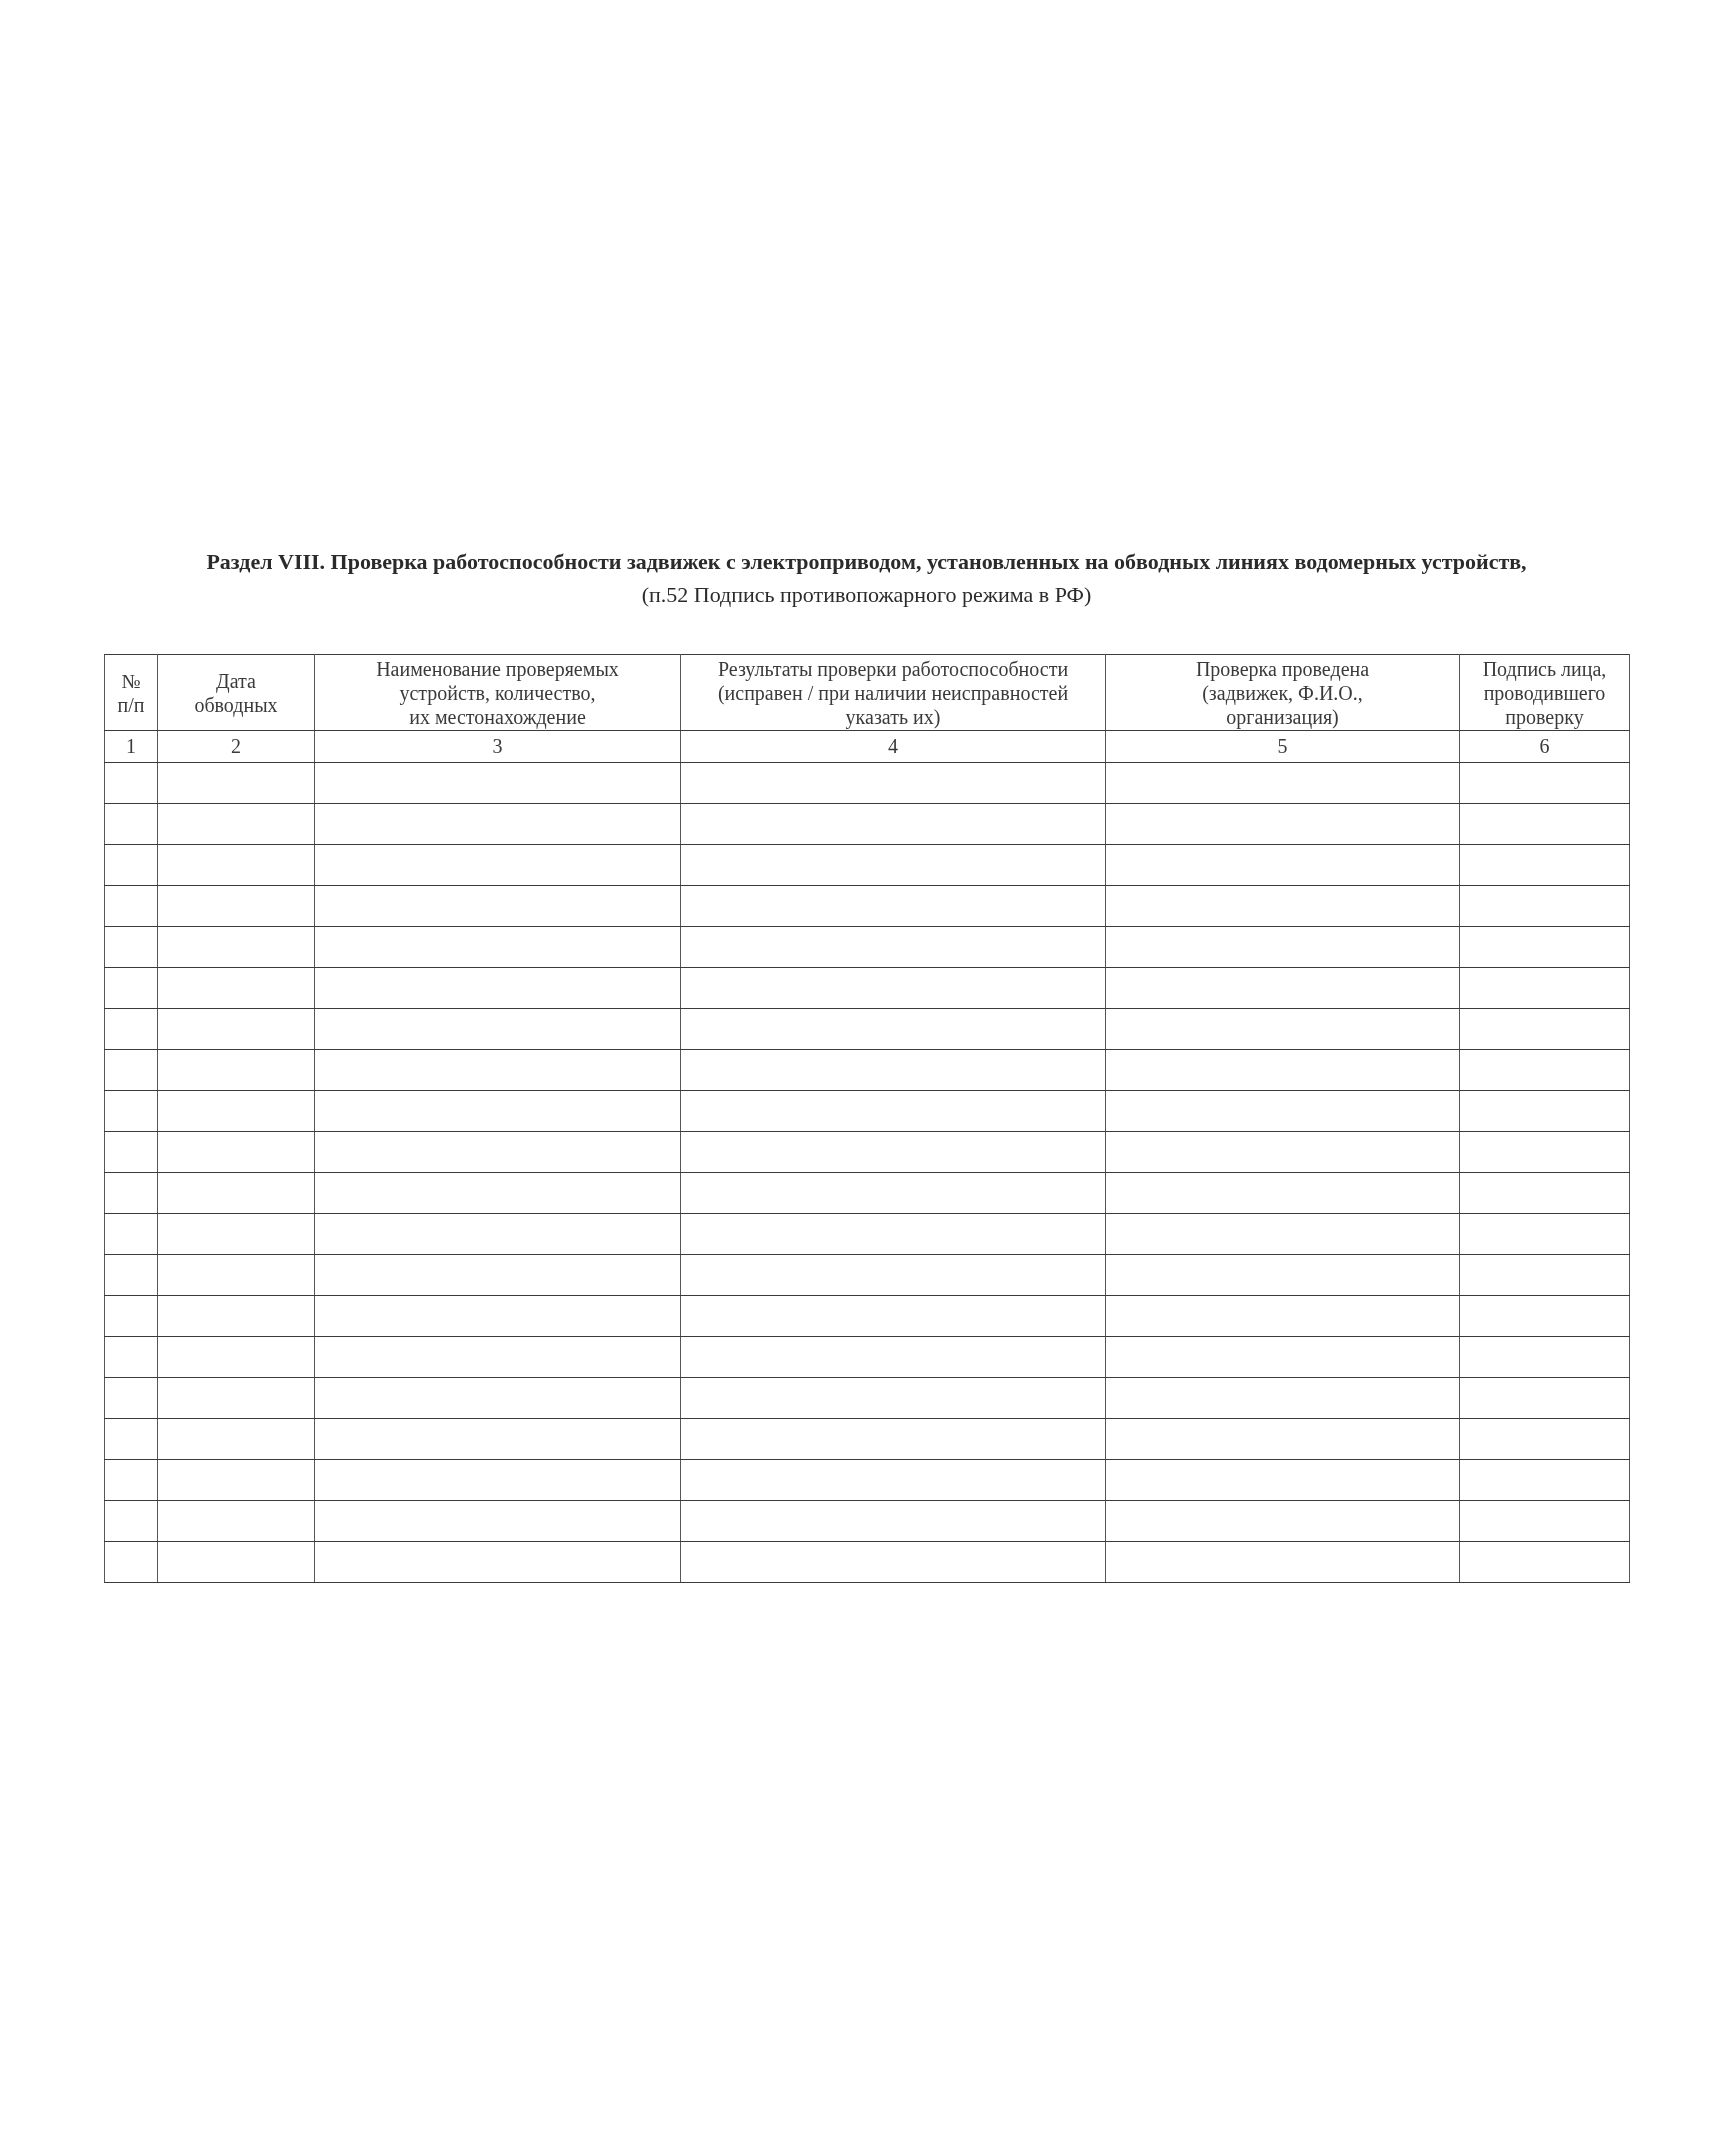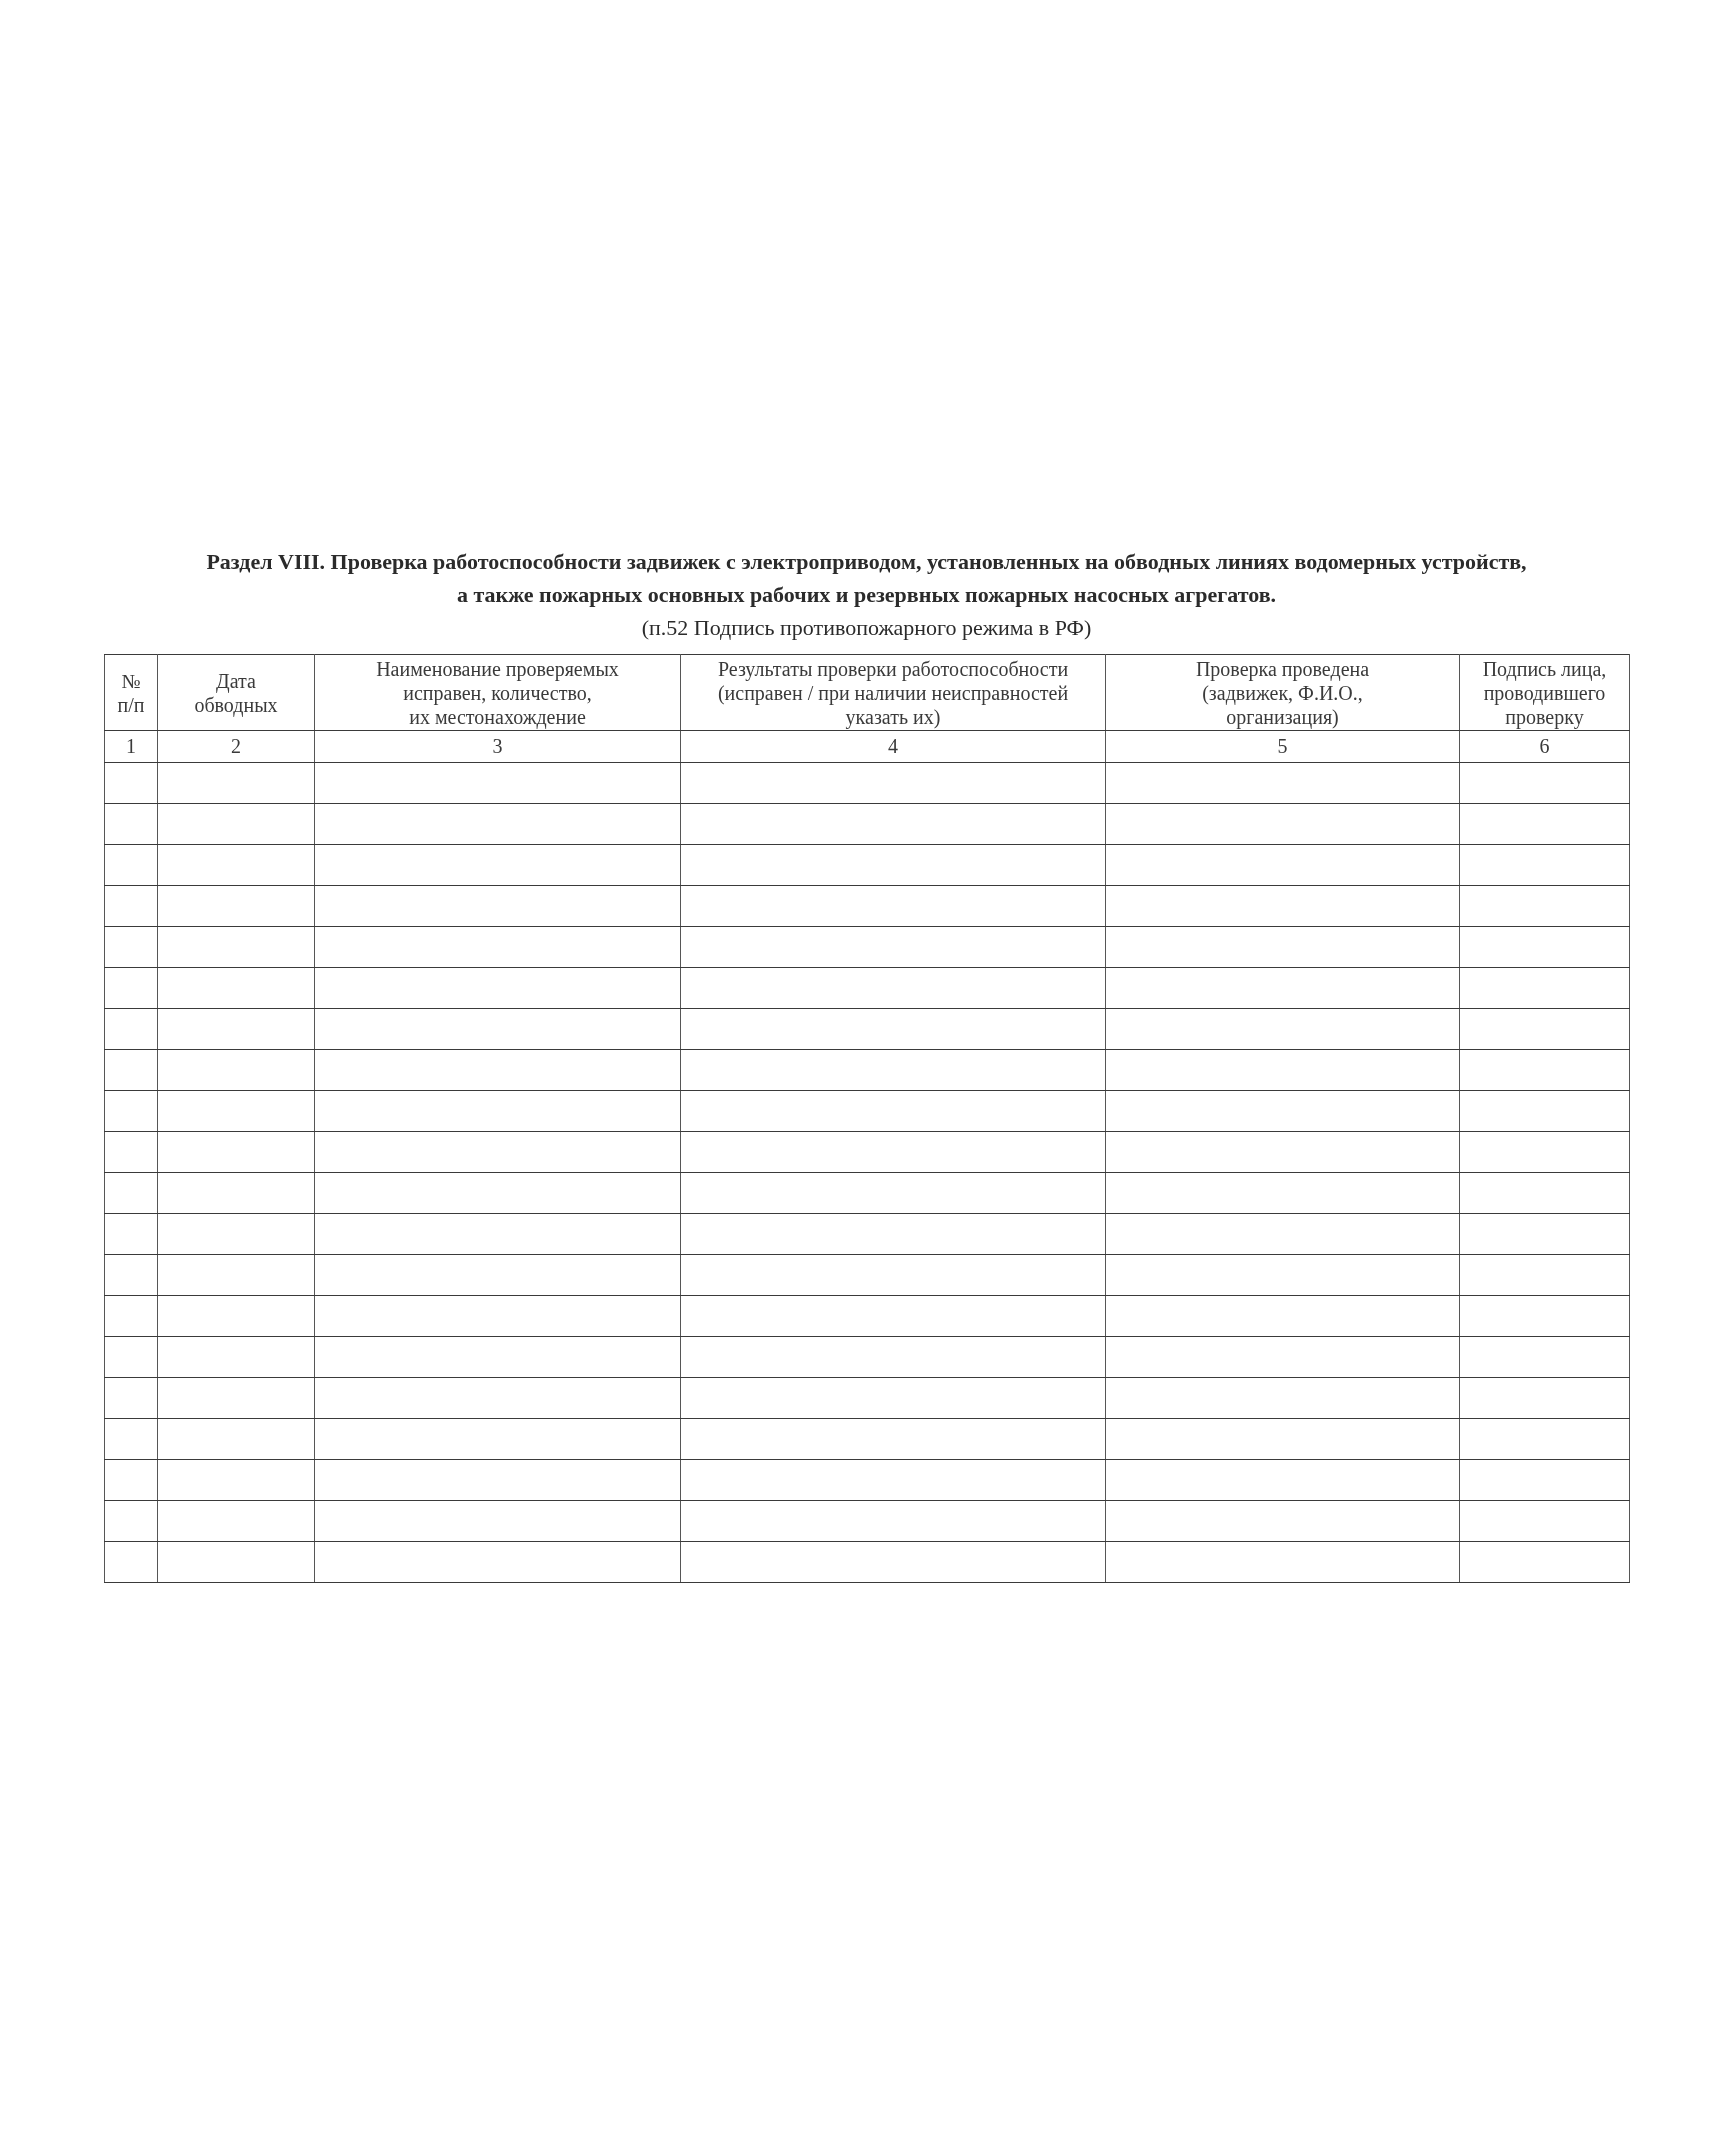--- a/index.html
+++ b/index.html
@@ -65,42 +65,41 @@
     height: 41px;
   }
 </style>
 </head>
 <body>
 
 <div class="page">
 
   <div class="title-block">
     <div class="title-line bold">Раздел VIII. Проверка работоспособности задвижек с электроприводом, установленных на обводных линиях водомерных устройств,</div>
-    <div class="title-line bold">а также пожарных основных рабочих и резервных пожарных насосных агрегатов.</div>
     <div class="title-line">(п.52 Подпись противопожарного режима в РФ)</div>
   </div>
 
   <div class="log-table-wrap">
     <table class="log-table">
       <colgroup>
         <col style="width:53px">
         <col style="width:157px">
         <col style="width:366px">
         <col style="width:425px">
         <col style="width:354px">
         <col style="width:170px">
       </colgroup>
       <thead>
         <tr class="header-row">
           <th>№
 п/п</th>
           <th>Дата
 обводных</th>
           <th>Наименование проверяемых
-исправен, количество,
+устройств, количество,
 их местонахождение</th>
           <th>Результаты проверки работоспособности
 (исправен / при наличии неисправностей
 указать их)</th>
           <th>Проверка проведена
 (задвижек, Ф.И.О.,
 организация)</th>
           <th>Подпись лица,
 проводившего
 проверку</th>

